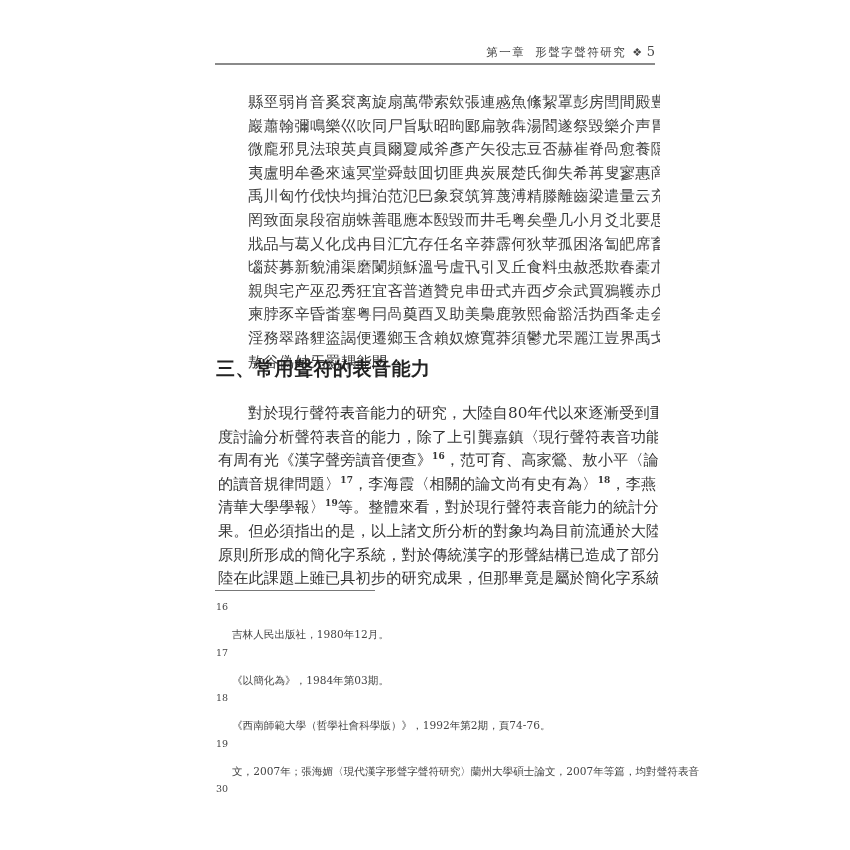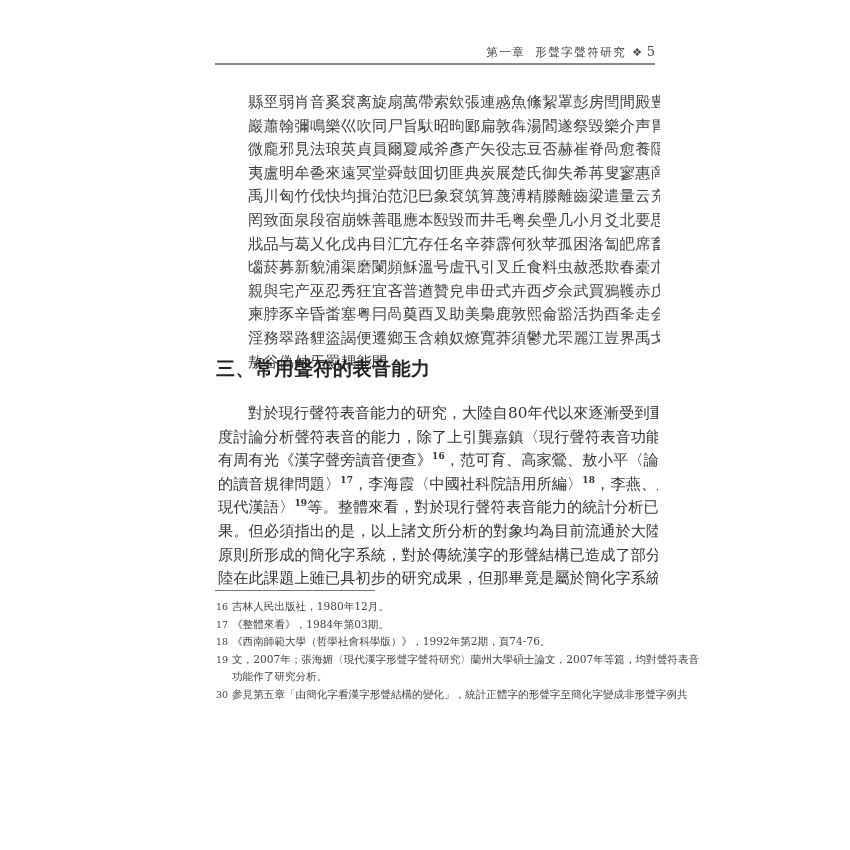--- a/index.html
+++ b/index.html
@@ -45,21 +45,21 @@
     border-top: 1px solid #777;
   }
   .footnotes {
     position: absolute; left: 216px; top: 598px; width: 445px;
     font-size: 10.6px; color: #444;
   }
   .fn {
     display: flex; line-height: 17.5px;
   }
   .fn-num { width: 16px; flex: 0 0 16px; font-size: 9.5px; }
-  .fn-body { flex: 1; }
+  .fn-body { flex: 1; margin-top: 28px; }
   .fn-line { white-space: nowrap; height: 17.5px; overflow: hidden; }
 </style>
 </head>
 <body>
 
 <div class="page-header">
   <span class="chapter">第一章</span><span>形聲字聲符研究</span><span class="ornament">❖</span><span class="pagenum">5</span>
 </div>
 
 <div class="char-block">
@@ -76,54 +76,52 @@
   <div class="char-line">淫務翠路貍盜謁便遷鄉玉含賴奴燎寬莽須鬱尤罘麗江豈界禹戈歹屆氶克乘贏</div>
   <div class="char-line">敖谷偽舛旡罽耦能閔</div>
 </div>
 
 <div class="section-title">三、常用聲符的表音能力</div>
 
 <div class="body-text">
   <div class="para-line indent"><span>對於現行聲符表音能力的研究，大陸自80年代以來逐漸受到重視，學者們從不同角</span></div>
   <div class="para-line"><span>度討論分析聲符表音的能力，除了上引龔嘉鎮〈現行聲符表音功能分析〉一文之外，尚</span></div>
   <div class="para-line"><span>有周有光《漢字聲旁讀音便查》</span><sup>16</sup><span>，范可育、高家鶯、敖小平〈論方塊漢字和拼音文字</span></div>
-  <div class="para-line"><span>的讀音規律問題〉</span><sup>17</sup><span>，李海霞〈中國社科院語用所編〉</span><sup>18</sup><span>，李燕、康加深〈現代漢語</span></div>
-  <div class="para-line"><span>現代漢語〉</span><sup>19</sup><span>等。整體來看，對於現行聲符表音能力的統計分析已具有初步的研究成</span></div>
+  <div class="para-line"><span>的讀音規律問題〉</span><sup>17</sup><span>，李海霞〈相關的論文尚有史有為〉</span><sup>18</sup><span>，李燕、康加深〈現代漢語</span></div>
+  <div class="para-line"><span>清華大學學報〉</span><sup>19</sup><span>等。整體來看，對於現行聲符表音能力的統計分析已具有初步的研究成</span></div>
   <div class="para-line"><span>果。但必須指出的是，以上諸文所分析的對象均為目前流通於大陸的簡化字，以簡化為</span></div>
   <div class="para-line"><span>原則所形成的簡化字系統，對於傳統漢字的形聲結構已造成了部分的改變</span></div>
   <div class="para-line"><span>陸在此課題上雖已具初步的研究成果，但那畢竟是屬於簡化字系統，僅符合大陸對外漢</span></div>
 </div>
 
 <div class="fn-rule"></div>
 
 <div class="footnotes">
   <div class="fn">
     <span class="fn-num">16</span>
     <div class="fn-body">
       <div class="fn-line">吉林人民出版社，1980年12月。</div>
     </div>
   </div>
   <div class="fn">
     <span class="fn-num">17</span>
     <div class="fn-body">
-      <div class="fn-line">《整體來看》，1984年第03期。</div>
+      <div class="fn-line">《以簡化為》，1984年第03期。</div>
     </div>
   </div>
   <div class="fn">
     <span class="fn-num">18</span>
     <div class="fn-body">
       <div class="fn-line">《西南師範大學（哲學社會科學版）》，1992年第2期，頁74-76。</div>
     </div>
   </div>
   <div class="fn">
     <span class="fn-num">19</span>
     <div class="fn-body">
       <div class="fn-line">文，2007年；張海媚〈現代漢字形聲字聲符研究〉蘭州大學碩士論文，2007年等篇，均對聲符表音</div>
-      <div class="fn-line">功能作了研究分析。</div>
     </div>
   </div>
   <div class="fn">
     <span class="fn-num">30</span>
     <div class="fn-body">
-      <div class="fn-line">參見第五章「由簡化字看漢字形聲結構的變化」，統計正體字的形聲字至簡化字變成非形聲字例共</div>
     </div>
   </div>
 </div>
 
 </body></html>

